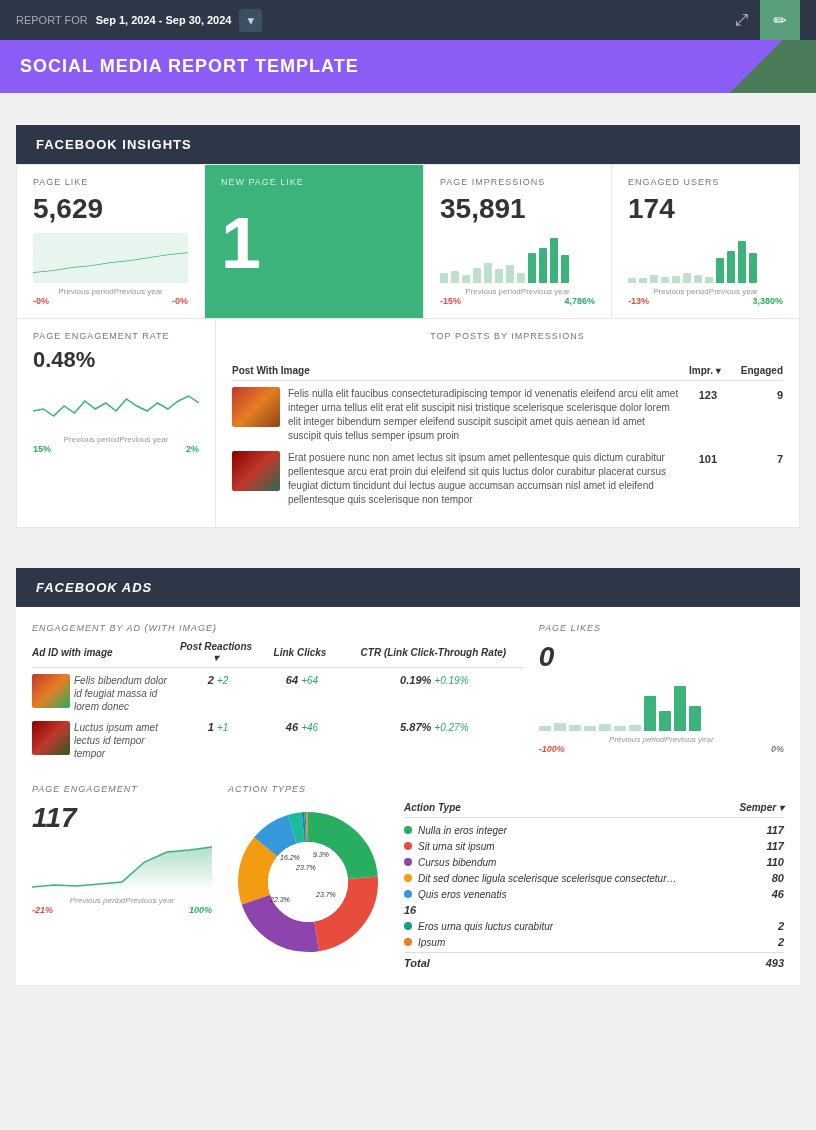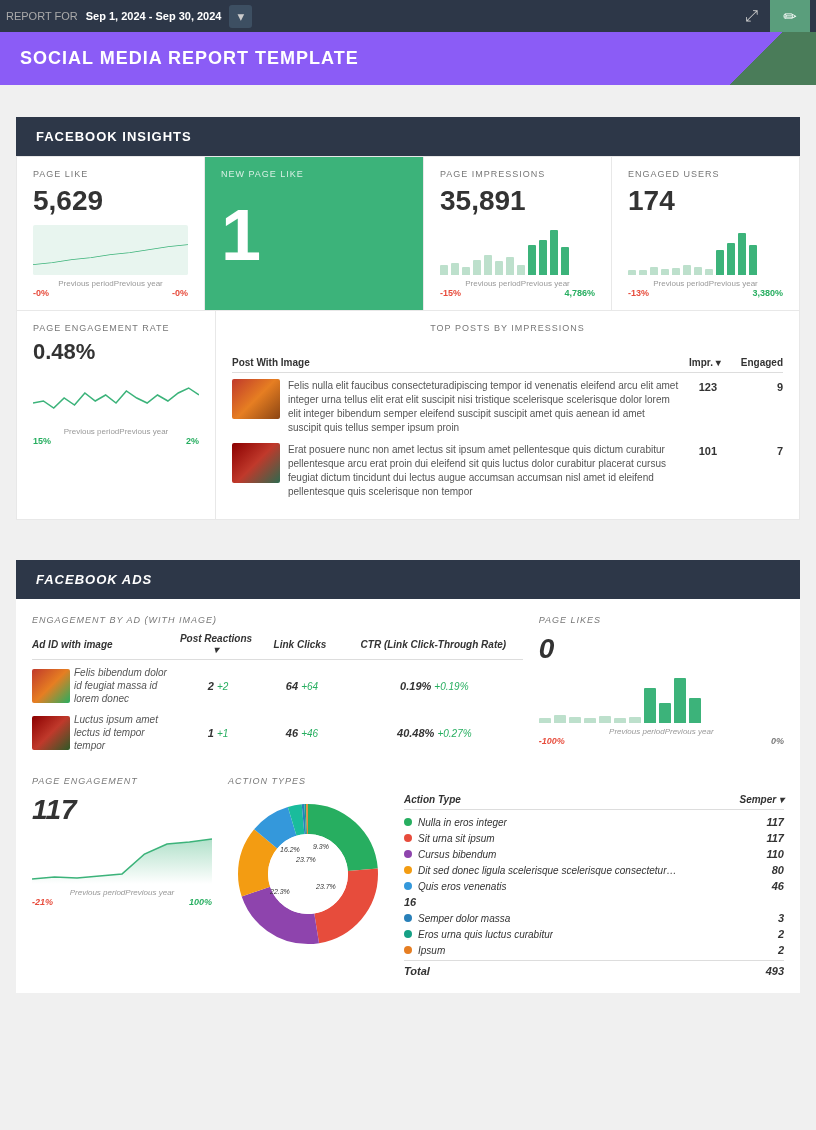--- a/index.html
+++ b/index.html
@@ -4,22 +4,22 @@
   <style>
     * { box-sizing: border-box; margin: 0; padding: 0; }
     body { font-family: Arial, sans-serif; background: #f0f0f0; width: 816px; font-size: 12px; color: #333; }
 
     
     .top-bar {
       background: #2d3748;
       display: flex;
       align-items: center;
       justify-content: space-between;
-      padding: 0 6px;
-      height: 32px;
+      padding: 0 16px;
+      height: 40px;
       gap: 25px;
     }
     .top-bar-left {
       display: flex;
       align-items: center;
       gap: 8px;
       color: #ccc;
       font-size: 11px;
     }
     .report-label { color: #aaa; }
@@ -254,21 +254,21 @@
       margin-bottom: 6px;
       gap: 4px;
     }
     .fa-col-name { width: 140px; }
     .fa-col-reactions { width: 80px; text-align: center; }
     .fa-col-clicks { width: 80px; text-align: center; }
     .fa-col-ctr { flex: 1; text-align: center; }
 
     .fa-row {
       display: flex;
-      align-items: center;
+      align-items: flex-start;
       margin-bottom: 8px;
       gap: 4px;
       font-size: 11px;
     }
     .fa-ad-img {
       width: 38px;
       height: 34px;
       border-radius: 2px;
       flex-shrink: 0;
     }
@@ -539,21 +539,21 @@
         <div class="fa-ad-name">Luctus ipsum amet lectus id tempor tempor</div>
         <div class="fa-cell" style="width:80px; text-align:center;">
           <span class="fa-val">1</span>
           <span class="fa-delta-pos"> +1</span>
         </div>
         <div class="fa-cell" style="width:80px; text-align:center;">
           <span class="fa-val">46</span>
           <span class="fa-delta-pos"> +46</span>
         </div>
         <div class="fa-cell" style="flex:1; text-align:center;">
-          <span class="fa-ctr-val">40.48%</span>
+          <span class="fa-ctr-val">5.87%</span>
           <span class="fa-ctr-delta-pos"> +0.27%</span>
         </div>
       </div>
     </div>
 
     <div class="fa-page-likes">
       <div class="fa-table-label">PAGE LIKES</div>
       <div class="pl-value">0</div>
       <div class="pl-chart">
         <div class="pl-bar" style="width:12px; height:5px; background:#bde0cc;"></div>
@@ -674,27 +674,20 @@
       <div class="action-dot" style="background:#3498db;"></div>
       <span style="overflow:hidden; text-overflow:ellipsis; white-space:nowrap; max-width:260px;">Quis eros venenatis</span>
     </div>
     <span class="action-val">46</span>
   </div>
               <div class="action-row">
     <span class="action-val">16</span>
   </div>
               <div class="action-row">
     <div class="action-row-label">
-      <div class="action-dot" style="background:#2980b9;"></div>
-      <span style="overflow:hidden; text-overflow:ellipsis; white-space:nowrap; max-width:260px;">Semper dolor massa</span>
-    </div>
-    <span class="action-val">3</span>
-  </div>
-              <div class="action-row">
-    <div class="action-row-label">
       <div class="action-dot" style="background:#16a085;"></div>
       <span style="overflow:hidden; text-overflow:ellipsis; white-space:nowrap; max-width:260px;">Eros urna quis luctus curabitur</span>
     </div>
     <span class="action-val">2</span>
   </div>
               <div class="action-row">
     <div class="action-row-label">
       <div class="action-dot" style="background:#e67e22;"></div>
       <span style="overflow:hidden; text-overflow:ellipsis; white-space:nowrap; max-width:260px;">Ipsum</span>
     </div>

